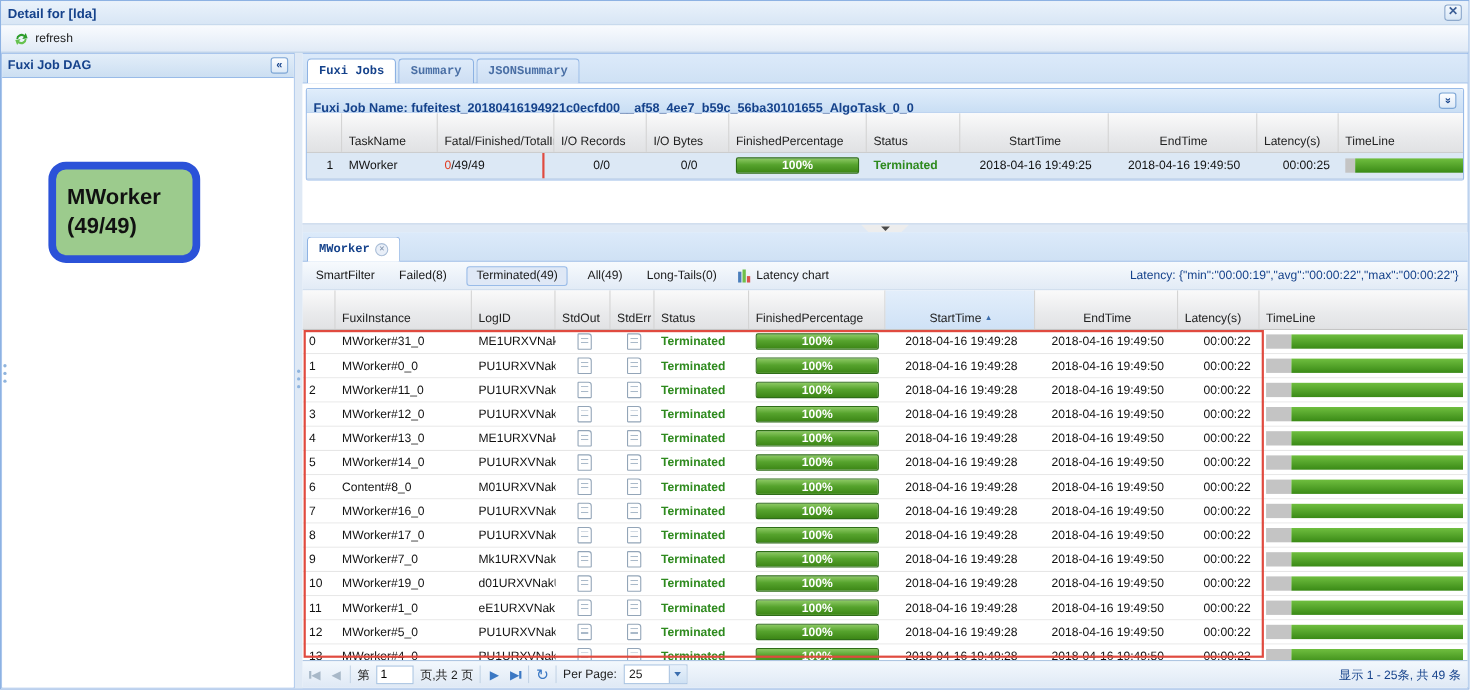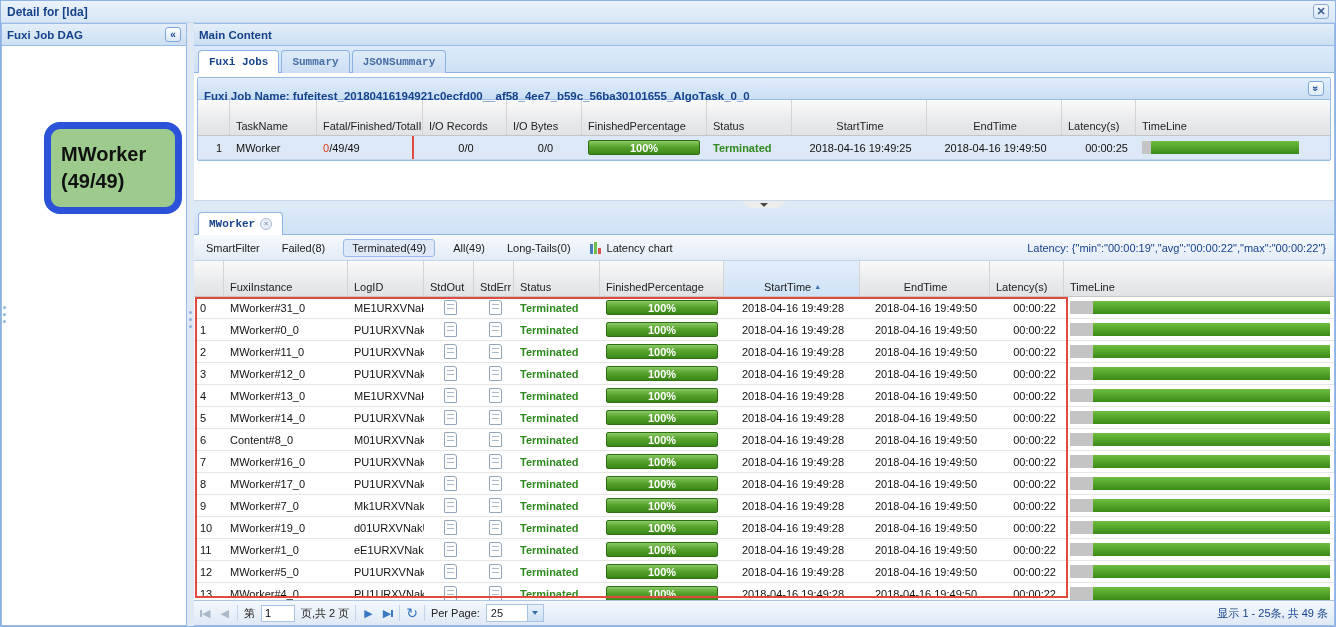--- a/index.html
+++ b/index.html
@@ -13,21 +13,21 @@
 
   
   .toolbar { height:25px; background:linear-gradient(#F9FBFE,#E0EAF6); border-bottom:1px solid #B6CCE4; display:flex; align-items:center; padding:0 6px; flex:0 0 auto; }
   .tb-btn { display:flex; align-items:center; gap:5px; font-size:11px; color:#222; padding:2px 5px; border-radius:3px; cursor:pointer; }
   .tb-btn svg { display:block; }
 
   
   .body { flex:1; display:flex; min-height:0; }
 
   
-  .dag-panel { width:186px; flex:0 0 auto; display:flex; flex-direction:column; border:1px solid #99BBE8; background:#fff; }
+  .dag-panel { width:267px; flex:0 0 auto; display:flex; flex-direction:column; border:1px solid #99BBE8; background:#fff; }
   .panel-hd { height:22px; background:linear-gradient(#E3EEF9,#CCDFF2); border-bottom:1px solid #99BBE8; display:flex; align-items:center; padding:0 5px; flex:0 0 auto; }
   .panel-hd .hd-text { font-size:11.5px; font-weight:bold; color:#15428B; }
   .mini-btn { margin-left:auto; width:16px; height:15px; border:1px solid #7FA7D6; border-radius:3px; background:linear-gradient(#FDFEFF,#DCE9F7); color:#15428B; font-size:10px; font-weight:bold; text-align:center; line-height:13px; cursor:pointer; }
   .dag-body { flex:1; position:relative; background:#fff; }
   .dag-node { position:absolute; left:42px; top:76px; width:138px; height:92px; background:#9CCB8D; border:7px solid #2B52D8; border-radius:16px; display:flex; flex-direction:column; justify-content:center; padding-left:10px; cursor:pointer; }
   .dag-node .nl { font-size:20px; font-weight:bold; color:#111; line-height:1.35; }
   .edge-dots { position:absolute; left:1px; top:260px; width:3px; }
   .dot { width:3px; height:3px; border-radius:50%; background:#8FB4DE; margin-bottom:4px; }
 
   
@@ -114,20 +114,29 @@
 </head>
 <body>
 
 <div class="window">
 
   <div class="titlebar">
     <span class="title">Detail for [lda]</span>
     <span class="close-btn">✕</span>
   </div>
 
+  <div class="toolbar">
+    <span class="tb-btn">
+      <svg width="15" height="15" viewBox="0 0 16 16">
+        <path d="M3 8a5 5 0 0 1 8-4l1.2-1.8 1.8 5-5.2.8 1.5-2.2A3.4 3.4 0 0 0 4.8 8z" fill="#2F9E2C"></path>
+        <path d="M13 8a5 5 0 0 1-8 4l-1.2 1.8-1.8-5 5.2-.8-1.5 2.2A3.4 3.4 0 0 0 11.2 8z" fill="#66C24F"></path>
+      </svg>
+      <span>refresh</span>
+    </span>
+  </div>
 
   <div class="body">
 
     <div class="dag-panel">
       <div class="panel-hd">
         <span class="hd-text">Fuxi Job DAG</span>
         <span class="mini-btn">«</span>
       </div>
       <div class="dag-body">
         <div class="dag-node">
@@ -144,23 +153,20 @@
 
     <div class="vsplit">
       <div class="vgrip">
         <div class="dot"></div>
           <div class="dot"></div>
           <div class="dot"></div>
       </div>
     </div>
 
     <div class="main">
-      <div class="panel-hd">
-        <span class="hd-text">Main Content</span>
-      </div>
 
       <div class="tabstrip">
         <div class="tab active">
             <span>Fuxi Jobs</span>
           </div>
         <div class="tab">
             <span>Summary</span>
           </div>
         <div class="tab">
             <span>JSONSummary</span>

